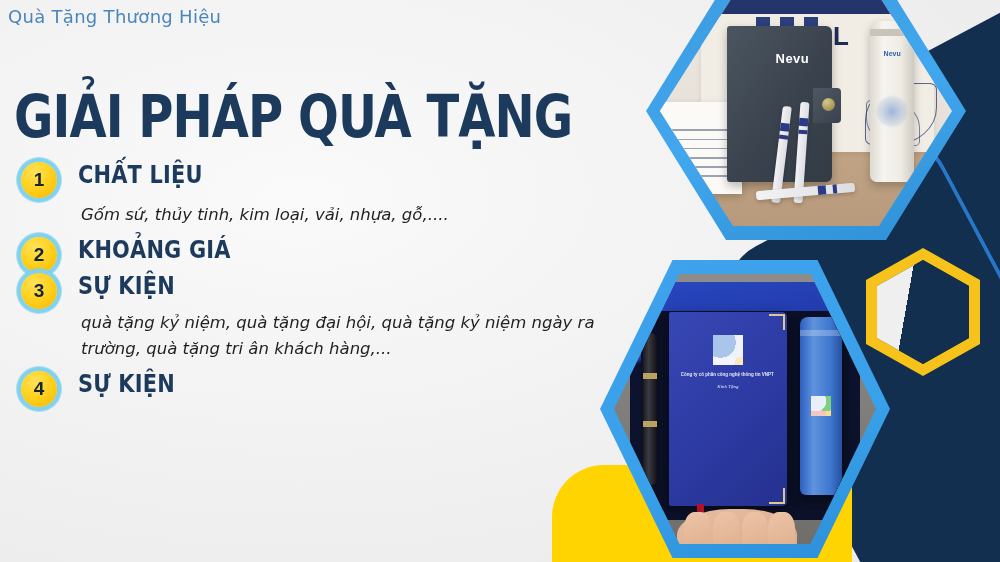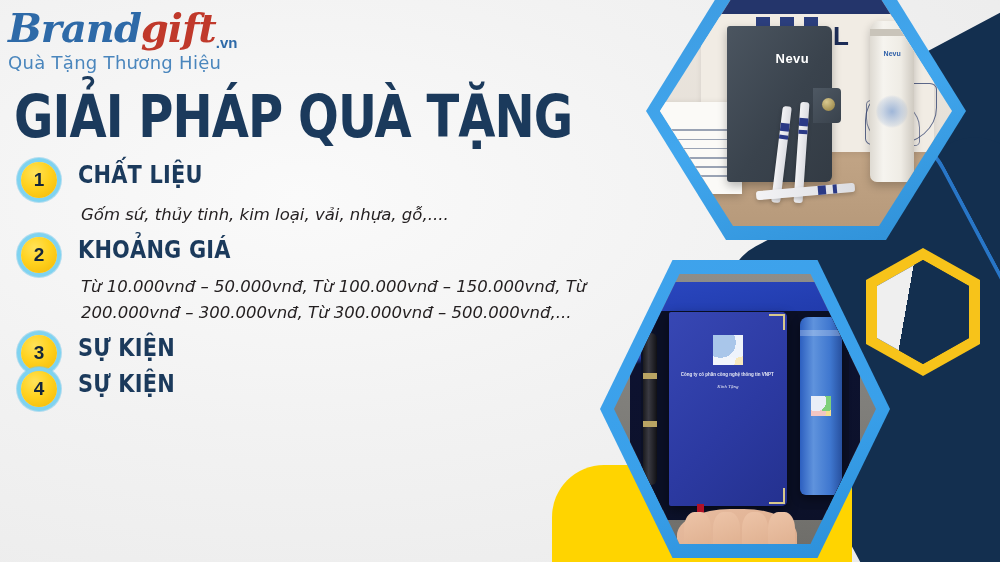--- a/index.html
+++ b/index.html
@@ -486,46 +486,42 @@
         </div>
       </div>
     </div>
   </div>
 
   <div class="deco hex-outline">
     <div class="hole-light"></div>
   </div>
 
   <div class="logo">
-    <div class="wordmark">
-      <span class="swoosh"></span>
-      <span class="brand">Brand</span><span class="gift">gift</span><span class="vn">.vn</span>
-    </div>
     <div class="tagline">Quà Tặng Thương Hiệu</div>
   </div>
 
   <div class="page-title">GIẢI PHÁP QUÀ TẶNG</div>
 
   <div class="list">
 
     <div class="item i1">
       <div class="badge">1</div>
       <div class="item-title">CHẤT LIỆU</div>
       <div class="item-desc">Gốm sứ, thủy tinh, kim loại, vải, nhựa, gỗ,....</div>
     </div>
 
     <div class="item i2">
       <div class="badge">2</div>
       <div class="item-title">KHOẢNG GIÁ</div>
-      <div class="item-desc">Từ 10.000vnđ – 50.000vnđ, Từ 100.000vnđ – 150.000vnđ, Từ 200.000vnđ – 300.000vnđ, Từ 300.000vnđ – 500.000vnđ,...</div>
     </div>
 
     <div class="item i3">
       <div class="badge">3</div>
       <div class="item-title">SỰ KIỆN</div>
+      <div class="item-desc">quà tặng kỷ niệm, quà tặng đại hội, quà tặng kỷ niệm ngày ra trường, quà tặng tri ân khách hàng,...</div>
     </div>
 
     <div class="item i4">
       <div class="badge">4</div>
       <div class="item-title">SỰ KIỆN</div>
     </div>
 
   </div>
 </div>
 

